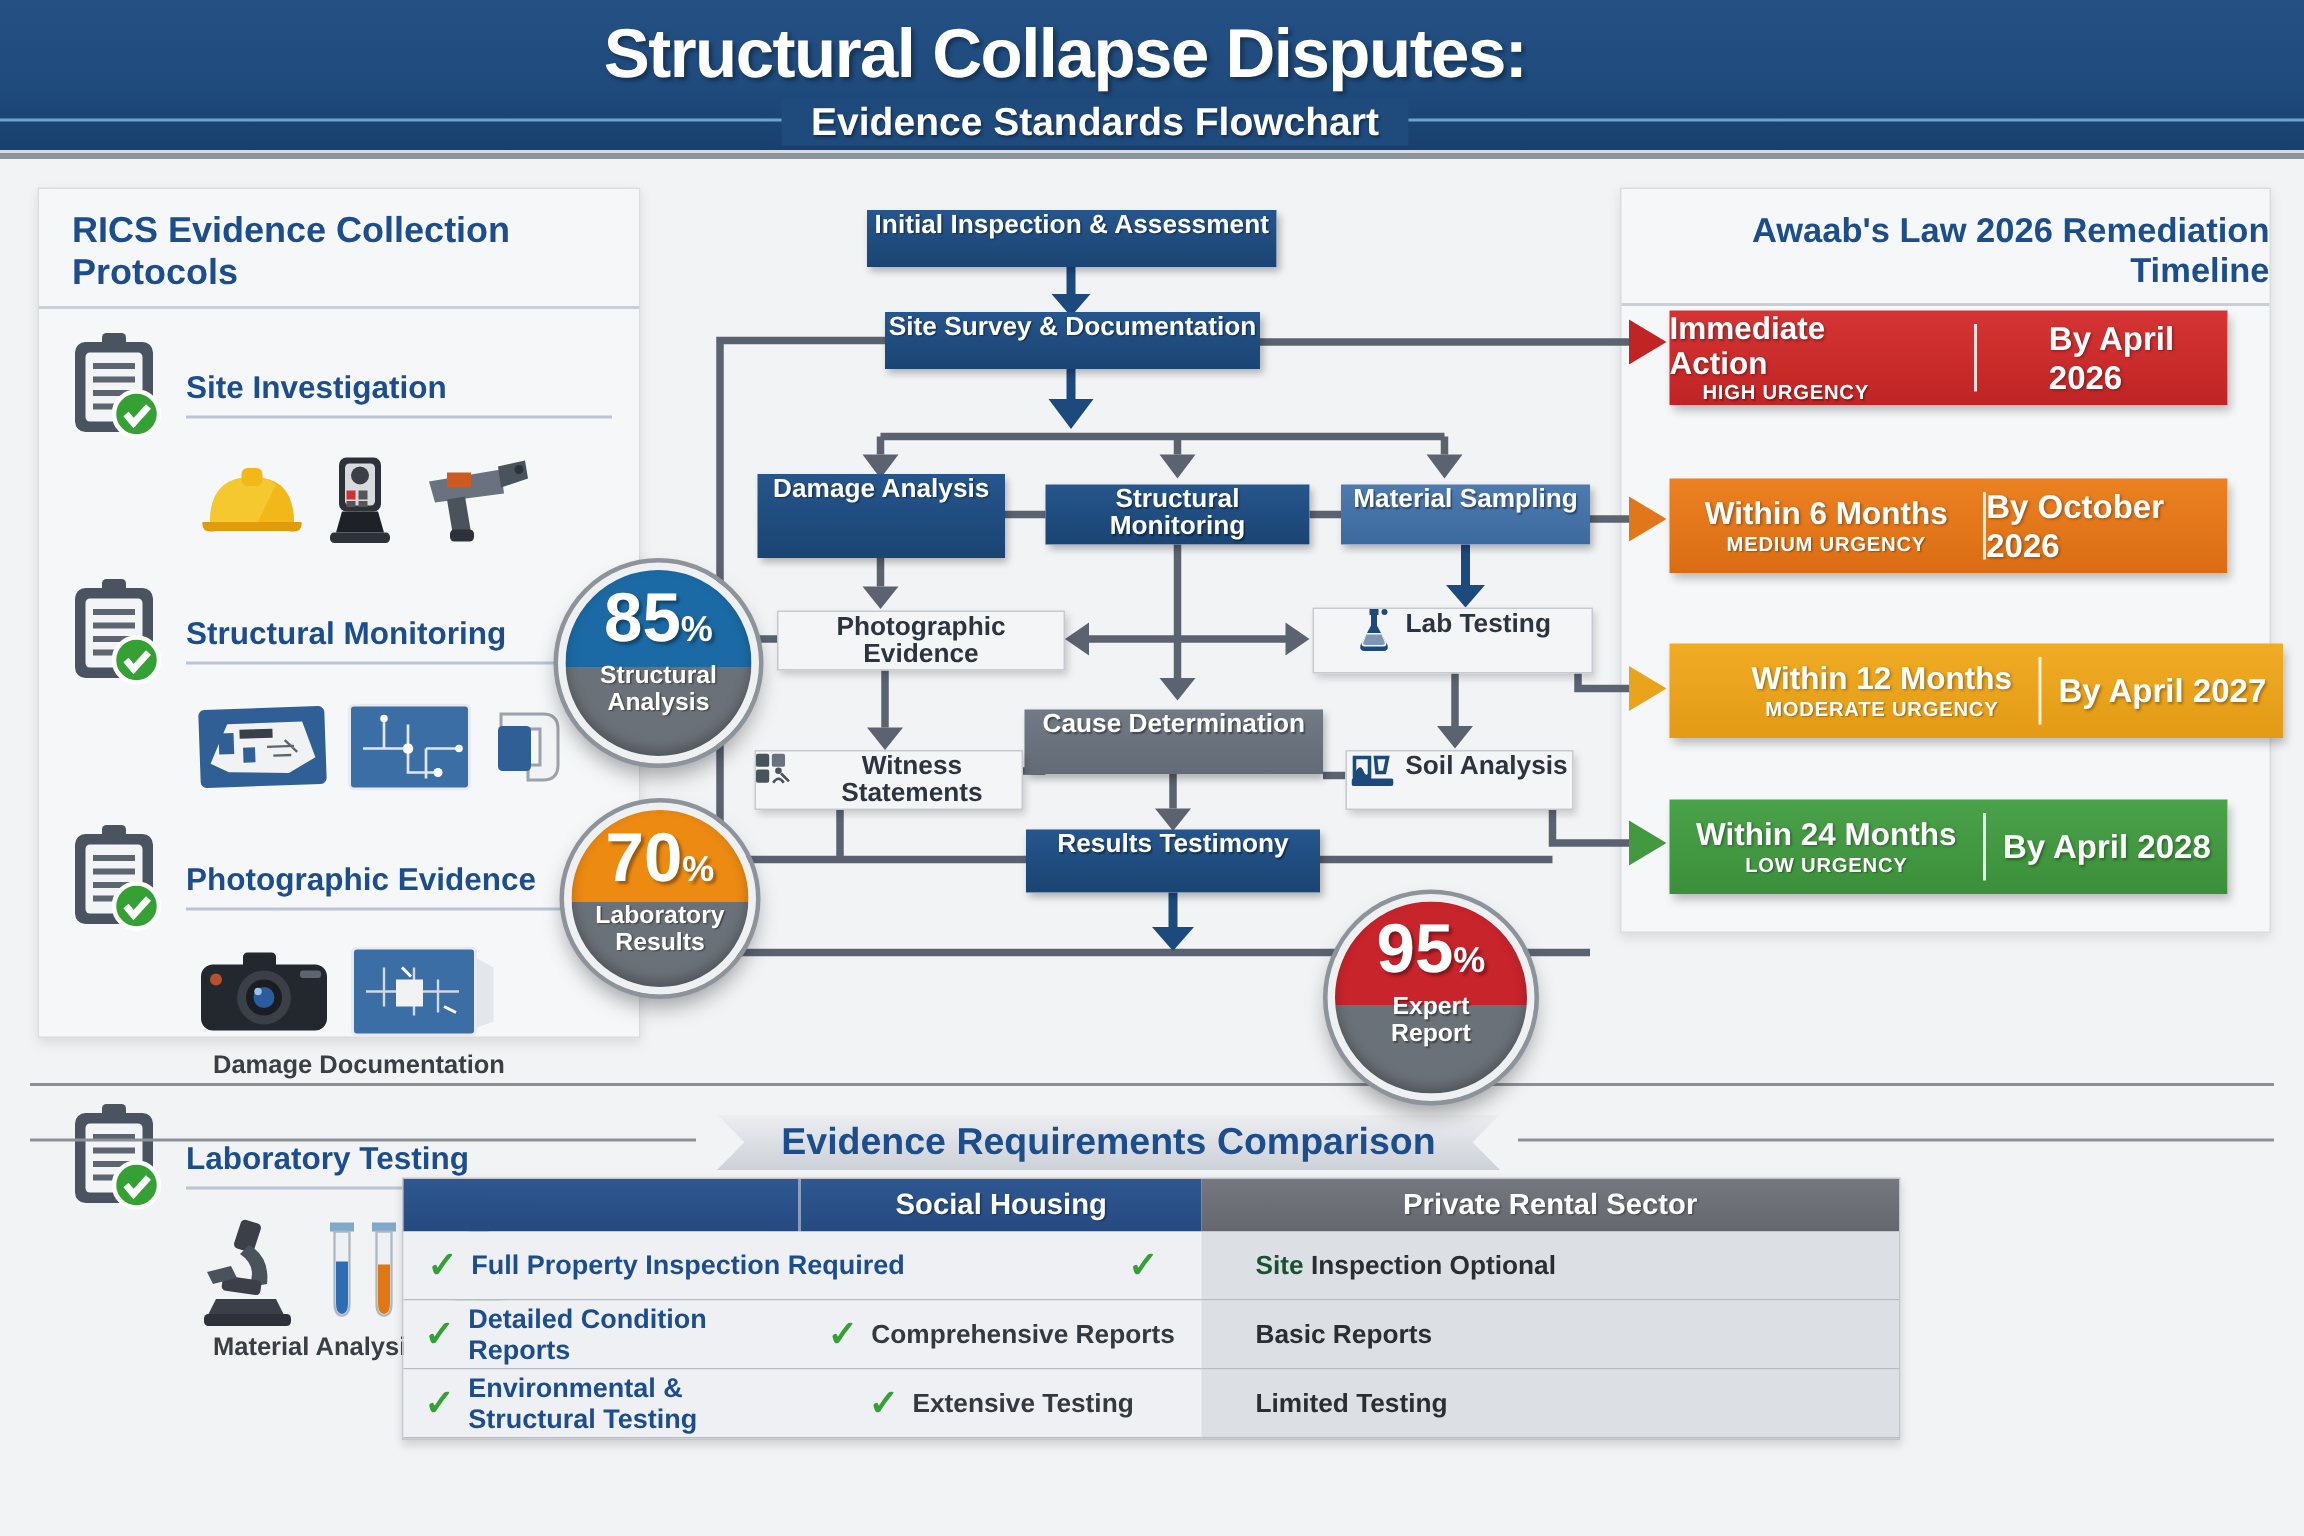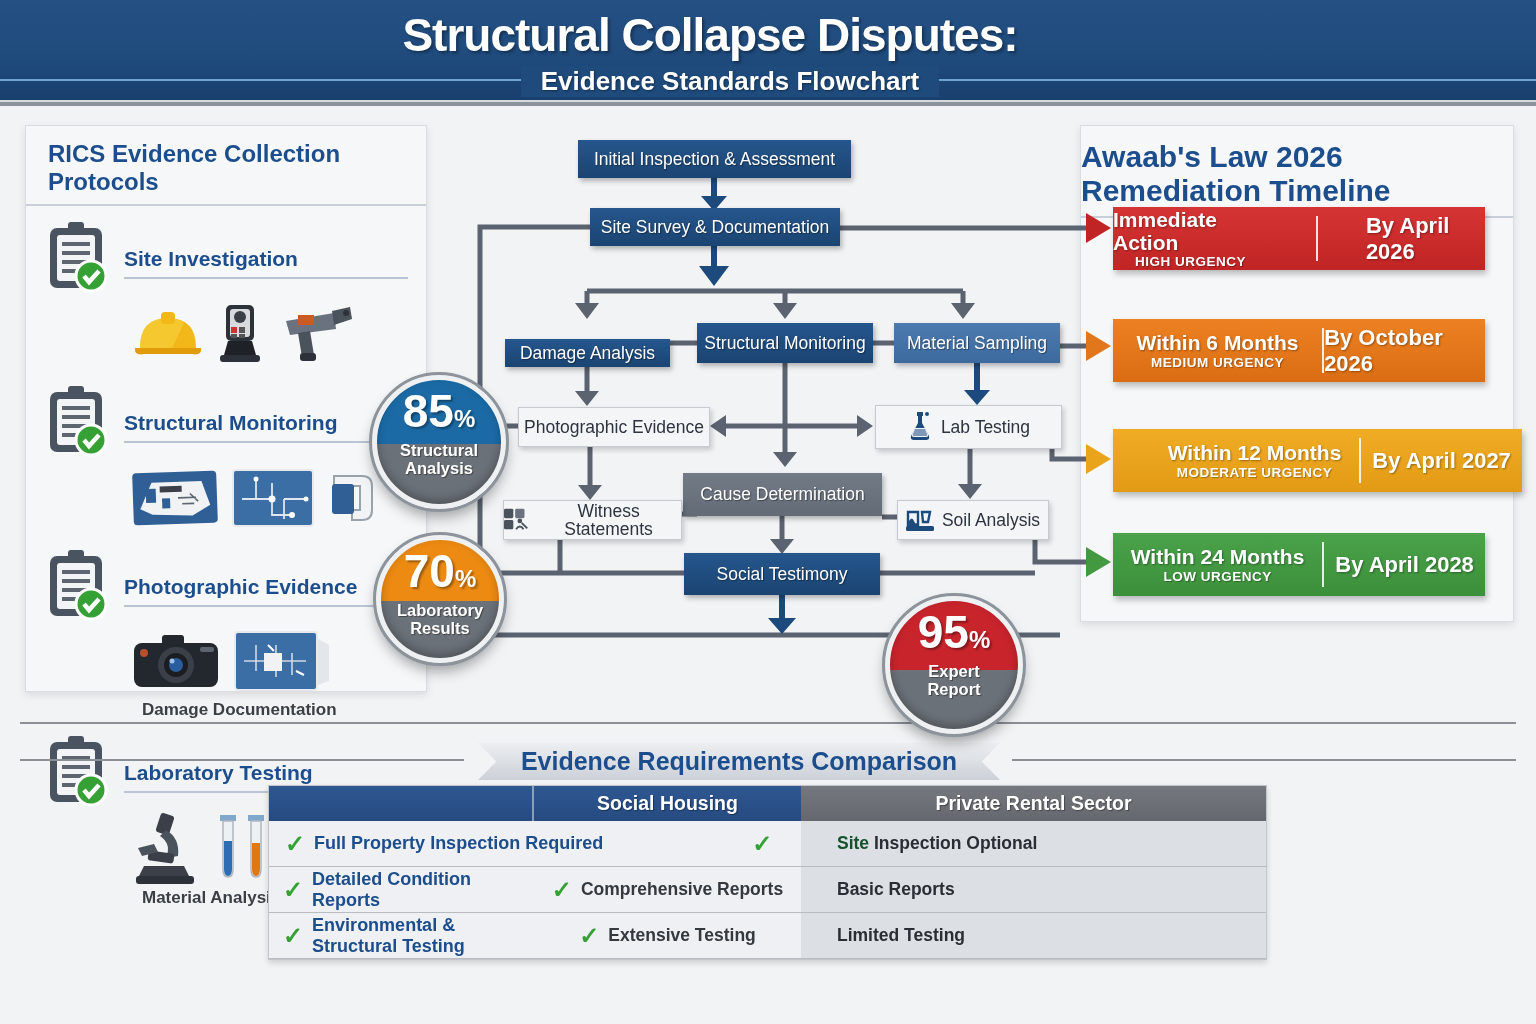--- a/index.html
+++ b/index.html
@@ -17,34 +17,34 @@
   .subtitle-line{position:absolute;left:0;top:13px;width:100%;height:2px;background:#6fa3cf;}
   .header-subtitle{position:absolute;left:0;top:0;width:1460px;text-align:center;}
   .header-subtitle span{display:inline-block;background:#1e4a7c;padding:0 20px;
     color:#fff;font-size:26px;font-weight:bold;text-shadow:1px 1px 2px rgba(0,0,0,.4);}
 
   
   .panel{position:absolute;background:#f6f7f9;border:1px solid #d9dce1;z-index:2;
     box-shadow:0 3px 8px rgba(0,0,0,.10);}
   .panel-title{color:#1c4d8c;font-weight:bold;text-align:left;
     border-bottom:2px solid #c9cfd8;padding:14px 0 8px 22px;font-size:24px;}
-  .rp .panel-title{text-align:left;padding-left:0;font-size:30px;}
+  .rp .panel-title{text-align:right;padding-left:0;font-size:23px;}
 
   
   .lp-item{position:relative;margin:14px 18px 0 20px;}
   .lp-head{display:flex;align-items:center;}
   .lp-label{color:#1c4d8c;font-weight:bold;font-size:21px;margin:12px 0 0 14px;
     border-bottom:2px solid #b9c5d6;flex:1;padding-bottom:6px;}
   .lp-tools{display:flex;align-items:center;gap:14px;margin:4px 0 0 86px;min-height:72px;}
   .lp-caption{color:#3a3f46;font-weight:bold;font-size:17px;margin:2px 0 0 96px;}
   .clip{flex:0 0 64px;position:relative;}
 
   
-  .node{position:absolute;display:flex;align-items:center;justify-content:center;
-    font-weight:normal;z-index:4;text-align:center;line-height:1.05;}
+  .node{position:absolute;display:flex;justify-content:center;
+    font-weight:bold;z-index:4;text-align:center;line-height:1.05;}
   .node.dark{background:linear-gradient(180deg,#26568d,#1a4472);color:#fff;
     font-size:17.5px;box-shadow:2px 3px 5px rgba(0,0,0,.28);text-shadow:1px 1px 1px rgba(0,0,0,.4);}
   .node.medium{background:linear-gradient(180deg,#4d7bb0,#3c699e);color:#fff;
     font-size:17.5px;box-shadow:2px 3px 5px rgba(0,0,0,.28);text-shadow:1px 1px 1px rgba(0,0,0,.4);}
   .node.gray{background:linear-gradient(180deg,#727a86,#636b76);color:#fff;
     font-size:17.5px;box-shadow:2px 3px 5px rgba(0,0,0,.28);text-shadow:1px 1px 1px rgba(0,0,0,.4);}
   .node.light{background:#f4f5f7;border:1px solid #c6cad0;color:#2c3440;
     font-size:17.5px;box-shadow:2px 3px 5px rgba(0,0,0,.18);gap:8px;}
 
   
@@ -336,21 +336,21 @@
       <div class="lp-caption">Material Analysis</div>
     </div>
   </div>
 
   <div class="node dark" style="left:578px;top:140px;width:273px;height:38px;">
     <span>Initial Inspection &amp; Assessment</span>
   </div>
   <div class="node dark" style="left:590px;top:208px;width:250px;height:38px;">
     <span>Site Survey &amp; Documentation</span>
   </div>
-  <div class="node dark" style="left:505px;top:339px;width:165px;height:28px;">
+  <div class="node dark" style="left:505px;top:316px;width:165px;height:56px;">
     <span>Damage Analysis</span>
   </div>
   <div class="node dark" style="left:697px;top:323px;width:176px;height:40px;">
     <span>Structural Monitoring</span>
   </div>
   <div class="node medium" style="left:894px;top:323px;width:166px;height:40px;">
     <span>Material Sampling</span>
   </div>
   <div class="node light" style="left:518px;top:407px;width:190px;height:38px;">
     <span>Photographic Evidence</span>
@@ -381,21 +381,21 @@
   <div class="node light" style="left:897px;top:500px;width:150px;height:38px;">
     <svg width="28" height="24" viewBox="0 0 28 24">
       <path d="M2 4 h10 v14 h-10 Z" fill="none" stroke="#1d4a7d" stroke-width="2.4"></path>
       <path d="M3 13 q3 -5 5 0 t4 0 v4 h-9 Z" fill="#1d4a7d"></path>
       <path d="M16 4 h8 l-2 10 h-5 Z" fill="none" stroke="#1d4a7d" stroke-width="2.4"></path>
       <rect x="0" y="18" width="28" height="5" rx="1.5" fill="#1d4a7d"></rect>
     </svg>
     <span>Soil Analysis</span>
   </div>
   <div class="node dark" style="left:684px;top:553px;width:196px;height:42px;">
-    <span>Social Testimony</span>
+    <span>Results Testimony</span>
   </div>
 
   <div class="badge b85" style="left:372px;top:375px;width:124px;height:124px;">
     <div class="pct"><span>85</span><small>%</small></div>
     <div class="blabel">Structural Analysis</div>
   </div>
   <div class="badge b70" style="left:376px;top:535px;width:118px;height:118px;">
     <div class="pct"><span>70</span><small>%</small></div>
     <div class="blabel">Laboratory Results</div>
   </div>

